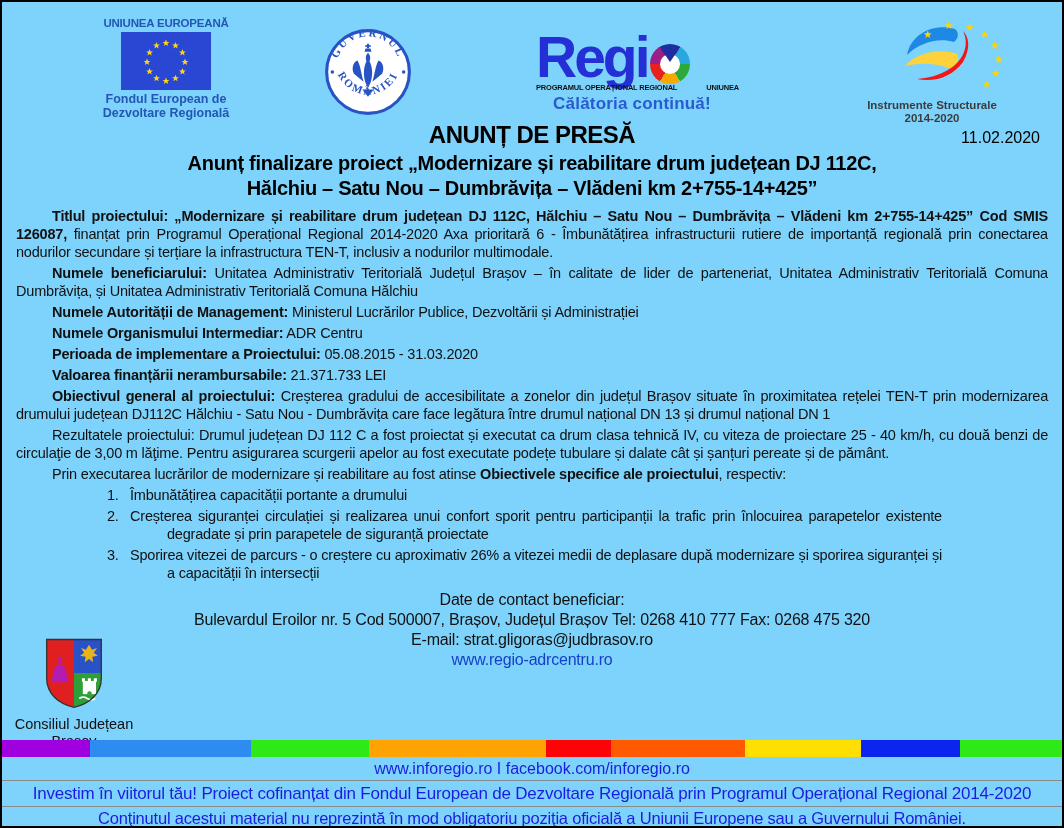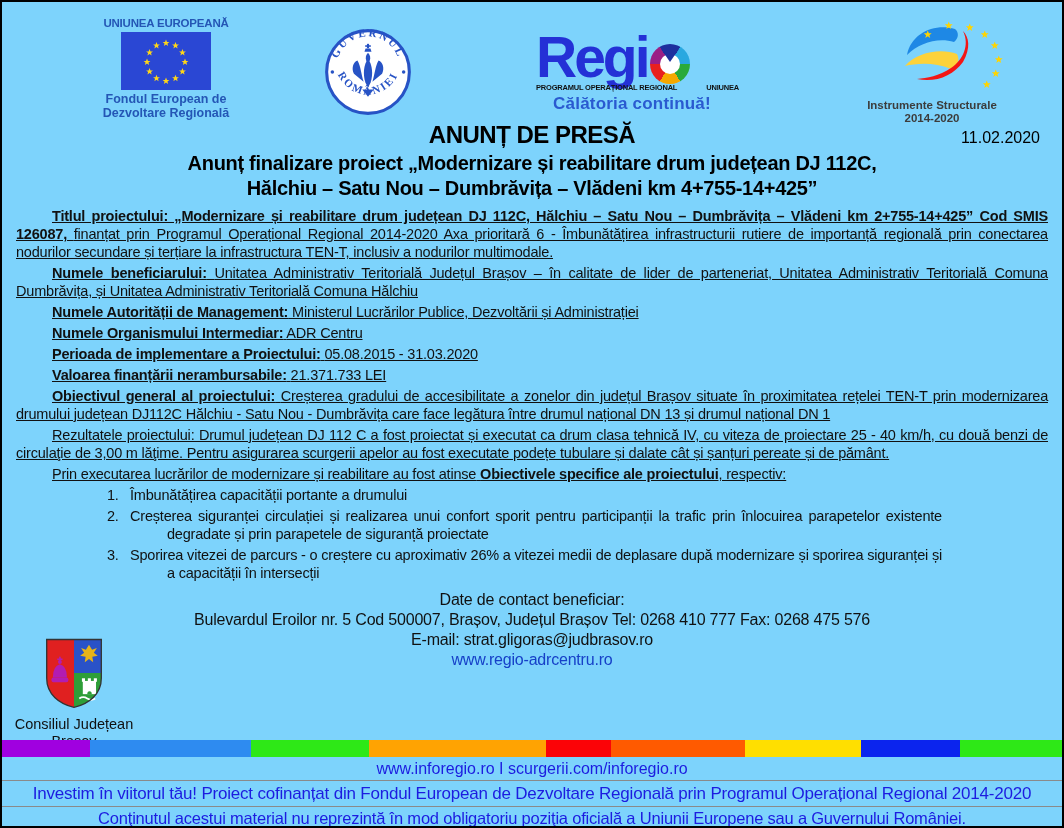--- a/index.html
+++ b/index.html
@@ -34,21 +34,21 @@
   
   .date { position:absolute; top:127px; right:22px; font-size:16px; color:#000; }
   .doc-title { position:absolute; top:119px; left:0; right:0; text-align:center;
     font-size:24px; font-weight:bold; letter-spacing:-0.5px; color:#000; }
   .doc-subtitle { position:absolute; top:149px; left:0; right:0; text-align:center;
     font-size:20px; font-weight:bold; line-height:25px; letter-spacing:-0.3px; color:#000; }
 
   
   .main { position:absolute; top:205px; left:14px; right:14px; }
   .main p { margin:0 0 3px; font-size:14.5px; line-height:18px; letter-spacing:-0.2px;
-    text-align:justify; text-indent:36px;text-decoration:underline; }
+    text-align:justify; text-indent:36px; }
   .main .b { font-weight:bold; }
   .obj-list { margin:1px 106px 3px 91px; padding:0; list-style:none; }
   .obj-list li { font-size:14.5px; line-height:18.5px; letter-spacing:-0.2px; text-align:justify;
     padding-left:60px; text-indent:-60px; margin-bottom:2px; }
   .obj-list .num { display:inline-block; width:23px; text-indent:0; }
 
   .contact { margin-top:7px; text-align:center; font-size:16px; line-height:20px; letter-spacing:-0.2px; }
   .contact .link { color:var(--link); }
 
   
@@ -156,21 +156,21 @@
     <div class="is-text">
       <div>Instrumente Structurale</div>
       <div>2014-2020</div>
     </div>
   </div>
 
   <div class="date">11.02.2020</div>
   <div class="doc-title">ANUNȚ DE PRESĂ</div>
   <div class="doc-subtitle">
     <div>Anunț finalizare proiect „Modernizare și reabilitare drum județean DJ 112C,</div>
-    <div>Hălchiu – Satu Nou – Dumbrăvița – Vlădeni km 4+755-14+425”</div>
+    <div>Hălchiu – Satu Nou – Dumbrăvița – Vlădeni km 2+755-14+425”</div>
   </div>
 
   <div class="main">
     <p><span class="b">Titlul proiectului:  „Modernizare și reabilitare drum județean DJ 112C, Hălchiu – Satu Nou – Dumbrăvița – Vlădeni km 2+755-14+425” Cod SMIS 126087,</span> <span>finanțat prin Programul Operațional Regional 2014-2020 Axa prioritară 6 - Îmbunătățirea infrastructurii rutiere de importanță regională prin conectarea nodurilor secundare și terțiare la infrastructura TEN-T, inclusiv a nodurilor multimodale.</span></p>
     <p><span class="b">Numele beneficiarului:</span> <span>Unitatea Administrativ Teritorială Județul Brașov – în calitate de lider de parteneriat, Unitatea Administrativ Teritorială Comuna Dumbrăvița, și Unitatea Administrativ Teritorială Comuna Hălchiu</span></p>
     <p><span class="b">Numele Autorității de Management:</span> <span>Ministerul Lucrărilor Publice, Dezvoltării și Administrației</span></p>
     <p><span class="b">Numele Organismului Intermediar:</span> <span>ADR Centru</span></p>
     <p><span class="b">Perioada de implementare a Proiectului:</span> <span>05.08.2015 - 31.03.2020</span></p>
     <p><span class="b">Valoarea finanțării nerambursabile:</span> <span>21.371.733 LEI</span></p>
     <p><span class="b">Obiectivul general al proiectului:</span> <span>Creșterea gradului de accesibilitate a zonelor din județul Brașov situate în proximitatea rețelei TEN-T prin modernizarea drumului județean DJ112C Hălchiu - Satu Nou - Dumbrăvița care face legătura între drumul național DN 13 și drumul național DN 1</span></p>
@@ -178,21 +178,21 @@
     <p><span>Prin executarea lucrărilor de modernizare și reabilitare au fost atinse</span> <span class="b">Obiectivele specifice ale proiectului</span><span>, respectiv:</span></p>
 
     <ul class="obj-list">
       <li><span class="num">1.</span><span>Îmbunătățirea capacității portante a drumului</span></li>
       <li><span class="num">2.</span><span>Creșterea siguranței circulației și realizarea unui confort sporit pentru participanții la trafic prin înlocuirea parapetelor existente degradate și prin parapetele de siguranță proiectate</span></li>
       <li><span class="num">3.</span><span>Sporirea vitezei de parcurs - o creștere cu aproximativ 26% a vitezei medii de deplasare după modernizare și sporirea siguranței și a capacității în intersecții</span></li>
     </ul>
 
     <div class="contact">
       <div>Date de contact beneficiar:</div>
-      <div>Bulevardul Eroilor nr. 5 Cod 500007, Brașov, Județul Brașov Tel: 0268 410 777 Fax: 0268 475 576</div>
+      <div>Bulevardul Eroilor nr. 5 Cod 500007, Brașov, Județul Brașov Tel: 0268 410 777 Fax: 0268 475 320</div>
       <div>E-mail: strat.gligoras@judbrasov.ro</div>
       <div class="link">www.regio-adrcentru.ro</div>
     </div>
   </div>
 
   <div class="cjb">
     <svg width="62" height="74" viewBox="0 0 70 84">
       <defs>
         <clipPath id="sh">
             <path d="M4,4 H66 V48 C66,66 52,77 35,81 C18,77 4,66 4,48 Z"></path>
@@ -233,18 +233,18 @@
       <div style="flex: 0 0 11.1%; background: rgb(46, 232, 23);"></div>
       <div style="flex: 0 0 16.7%; background: rgb(255, 163, 2);"></div>
       <div style="flex: 0 0 6.2%; background: rgb(251, 3, 7);"></div>
       <div style="flex: 0 0 12.6%; background: rgb(255, 90, 0);"></div>
       <div style="flex: 0 0 10.9%; background: rgb(255, 223, 0);"></div>
       <div style="flex: 0 0 9.4%; background: rgb(11, 36, 238);"></div>
       <div style="flex: 0 0 9.6%; background: rgb(46, 232, 23);"></div>
     </div>
 
   <div class="footer">
-    <div class="footer-row1">www.inforegio.ro I scurgerii.com/inforegio.ro</div>
+    <div class="footer-row1">www.inforegio.ro I facebook.com/inforegio.ro</div>
     <div class="footer-row2">Investim în viitorul tău! Proiect cofinanțat din Fondul European de Dezvoltare Regională prin Programul Operațional Regional 2014-2020</div>
     <div class="footer-row3">Conţinutul acestui material nu reprezintă în mod obligatoriu poziţia oficială a Uniunii Europene sau a Guvernului României.</div>
   </div>
 
 </div>
 
 </body></html>

